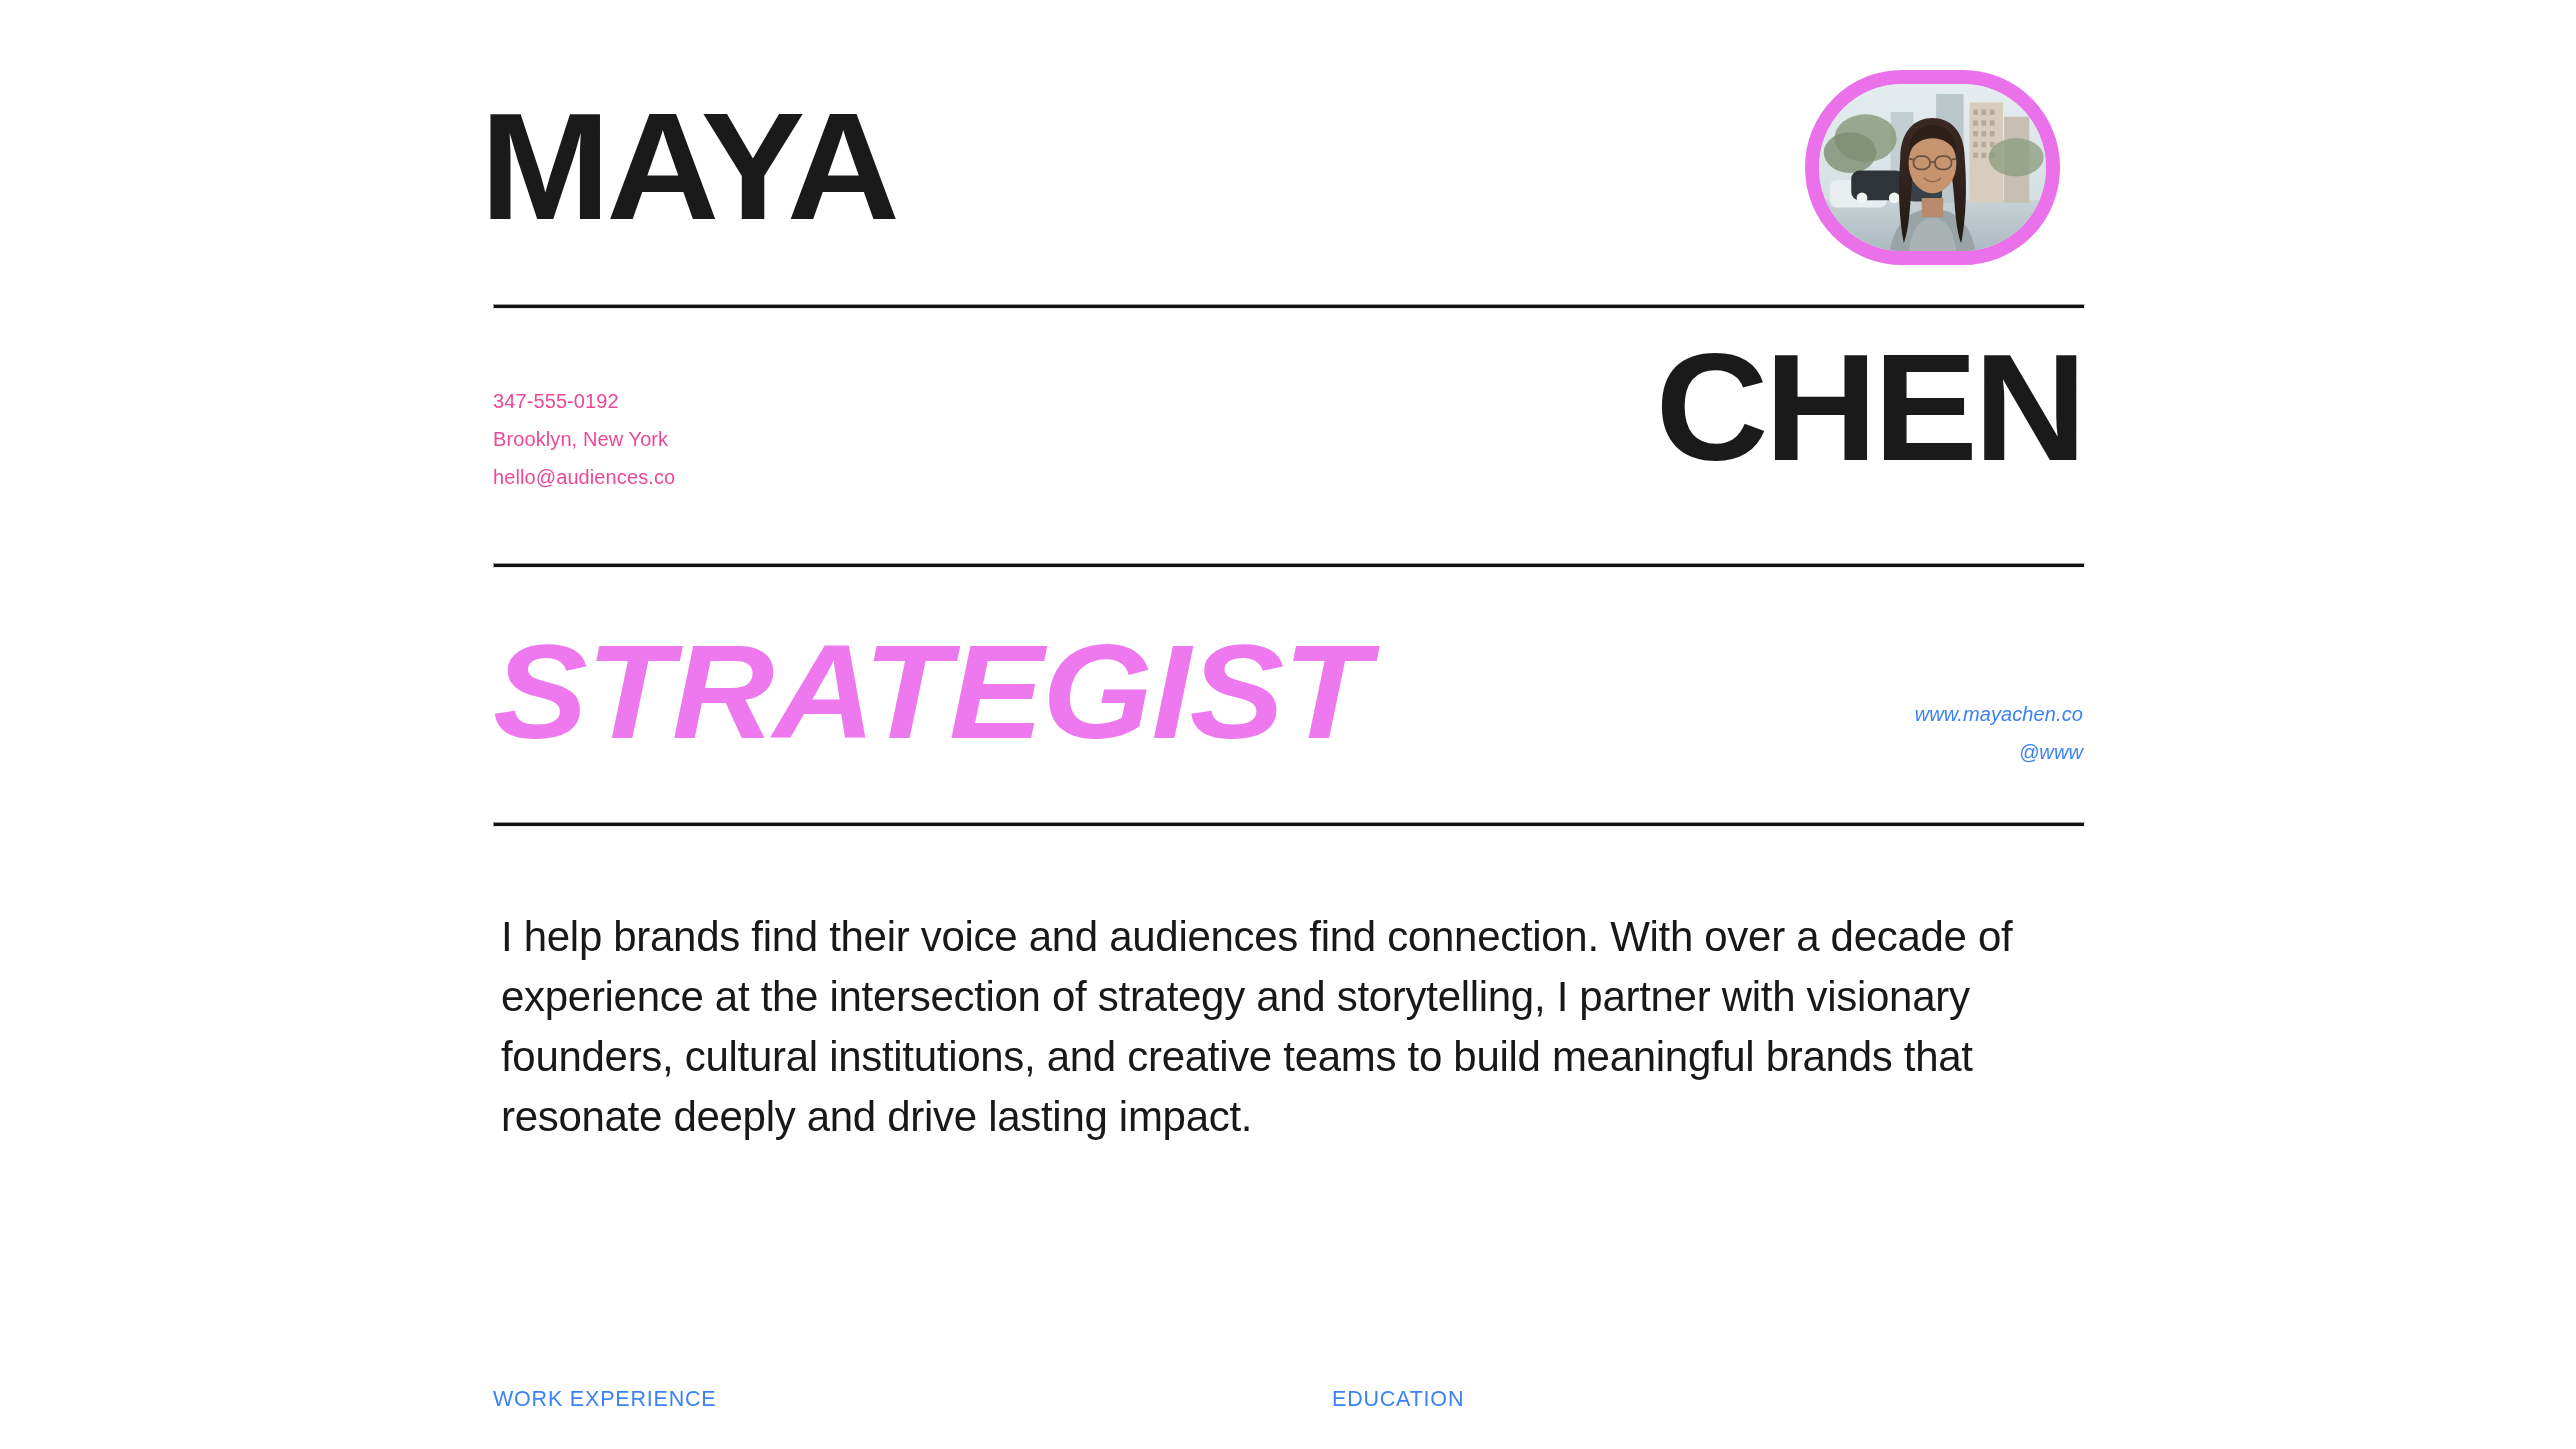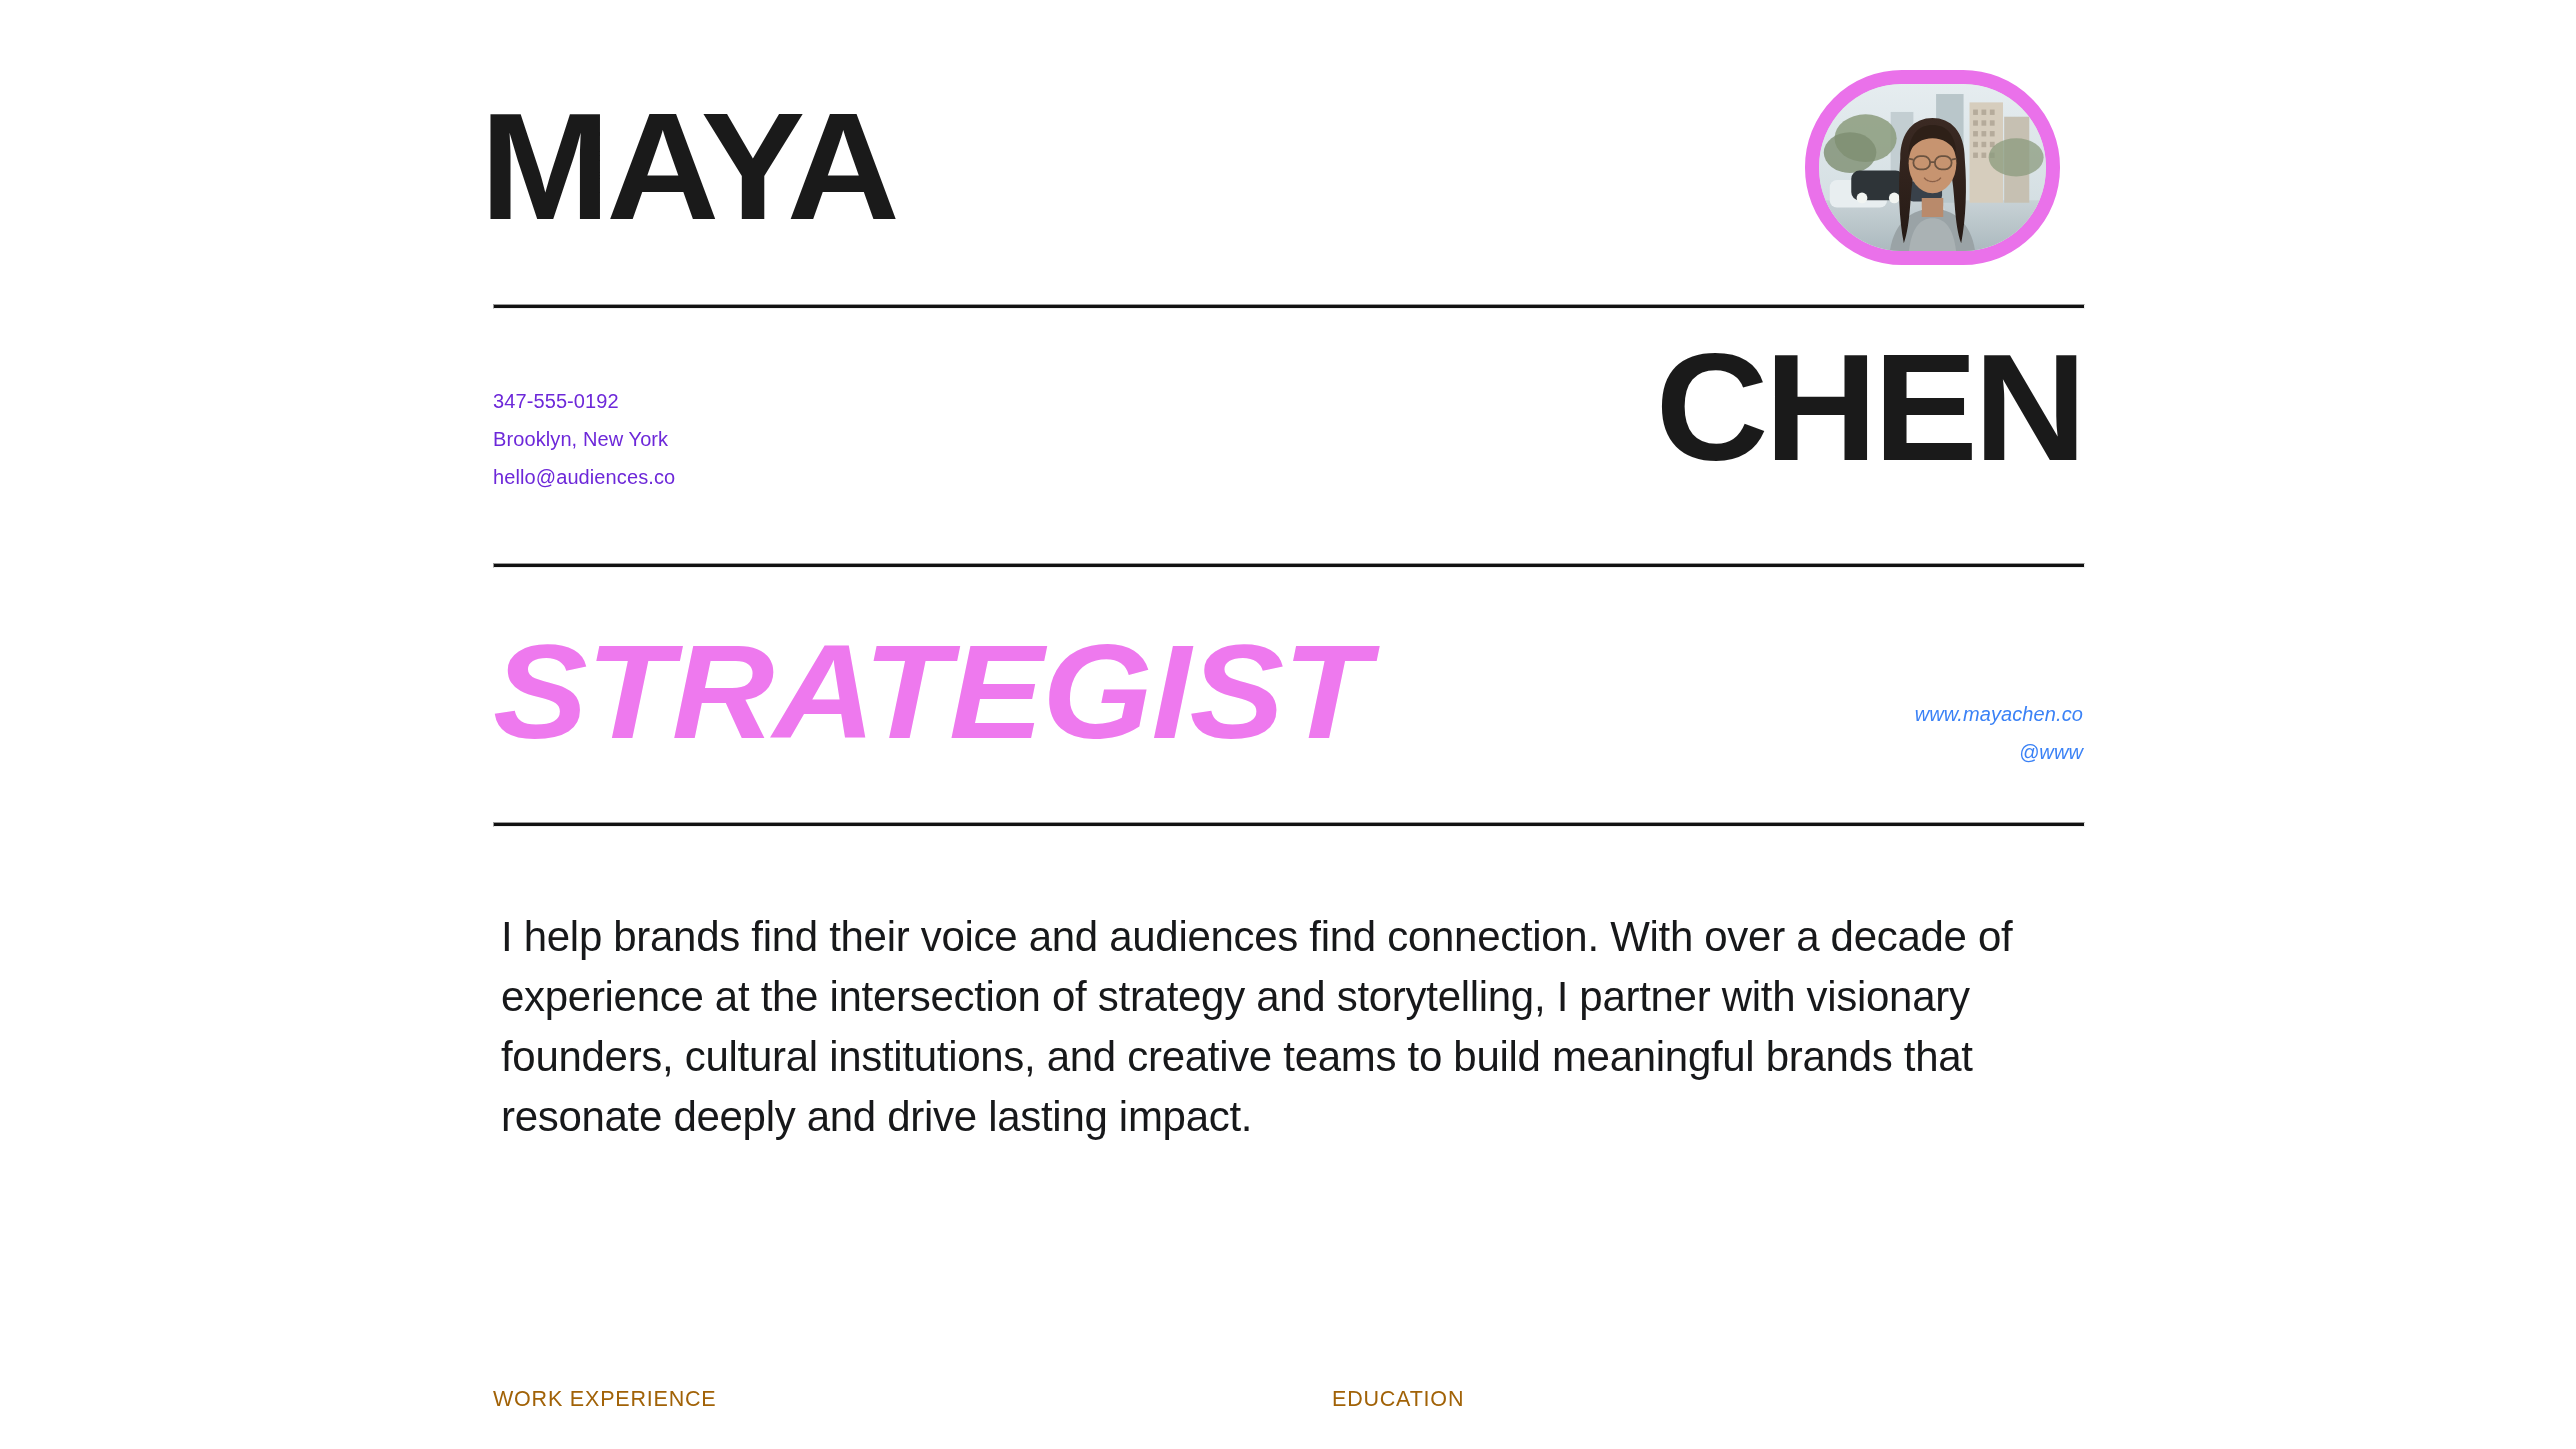--- a/index.html
+++ b/index.html
@@ -91,21 +91,21 @@
     left: 0px;
     top: 67px;
     margin: 0;
     padding: 0;
     list-style: none;
   }
   .contact-item {
     font-family: "Liberation Sans", sans-serif;
     font-size: 20px;
     line-height: 38px;
-    color: #6d28d9;
+    color: #ec4899;
     letter-spacing: 0.1px;
     white-space: nowrap;
   }
   .name-last {
     position: absolute;
     right: 0px;
     top: 25.5px;
     margin: 0;
     font-family: "Liberation Sans", sans-serif;
     font-weight: 700;
@@ -175,21 +175,21 @@
   }
 
   
   .section-head {
     position: absolute;
     margin: 0;
     font-family: "Liberation Sans", sans-serif;
     font-weight: 400;
     font-size: 21.5px;
     letter-spacing: 0.8px;
-    color: #a16207;
+    color: #3b82f6;
     white-space: nowrap;
   }
   .section-head-work { left: 493px; top: 1387px; }
   .section-head-edu  { left: 1332px; top: 1387px; }
 </style>
 </head>
 <body>
 
 <div class="resume">
 

